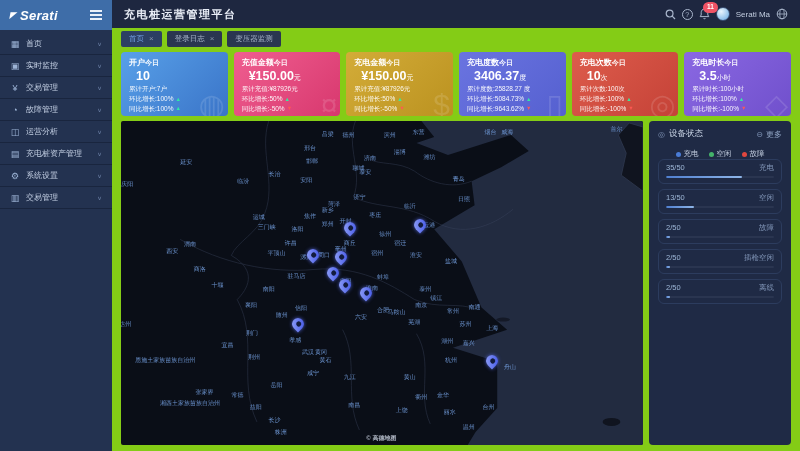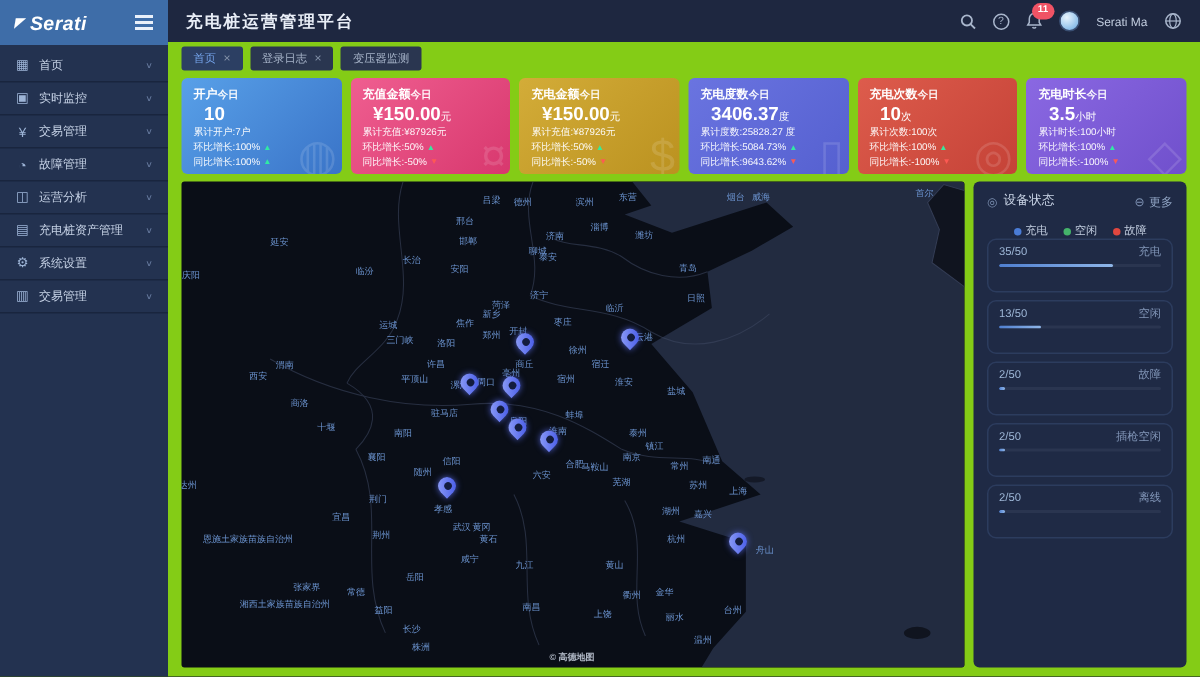--- a/index.html
+++ b/index.html
@@ -14,21 +14,21 @@
 .hamburger{width:12px;height:2px;background:#e9f0fa;box-shadow:0 4px 0 #e9f0fa,0 -4px 0 #e9f0fa;cursor:pointer}
 .menu{flex:1;padding-top:3px}
 .side-item{display:flex;align-items:center;gap:6px;height:22px;padding:0 10px;border-bottom:1px solid rgba(8,14,28,.35);color:#c6d2e6;font-size:8px;cursor:pointer}
 .side-icon{width:10px;text-align:center;color:#9db4d6;font-size:9px}
 .side-label{flex:1;white-space:nowrap;overflow:hidden}
 .chev{color:#64789c;font-size:7px;transform:scaleY(.8)}
 
 .main{flex:1;display:flex;flex-direction:column;background:#84cc16;min-width:0}
 .topbar{height:28px;background:#1e2740;display:flex;align-items:center;justify-content:space-between;padding:0 12px}
 .page-title{color:#e8edf6;font-size:11px;font-weight:bold;letter-spacing:1.5px}
-.top-actions{display:flex;align-items:center;gap:11px}
+.top-actions{display:flex;align-items:center;gap:6px}
 .icon-btn{position:relative;display:flex;align-items:center;cursor:pointer}
 .icon-btn svg{display:block}
 .help-circle{width:11px;height:11px;border:1px solid #a9b6cc;border-radius:50%;color:#a9b6cc;font-size:7px;display:flex;align-items:center;justify-content:center}
 .badge{position:absolute;top:-6px;right:-8px;background:#f05365;color:#fff;font-size:6.5px;line-height:1;padding:2px 4px;border-radius:7px;font-weight:bold}
 .avatar{width:14px;height:14px;border-radius:50%;background:radial-gradient(circle at 35% 30%,#e8f4fd,#8fc0ea 70%,#5d93c9);border:1px solid #3a4f73}
 .user-name{color:#c2cddf;font-size:8px}
 
 .tabbar{height:22px;display:flex;align-items:center;gap:5px;padding:0 9px}
 .tab{background:#2a3650;color:#a7b4c9;font-size:7.5px;padding:3px 8px;border-radius:2px;display:flex;align-items:center;gap:5px;cursor:pointer;white-space:nowrap}
 .tab.active{background:#2c3f63;color:#74a3ea}
@@ -61,21 +61,21 @@
 .panel-title{color:#c9d4e6;font-size:8.5px}
 .more{display:flex;align-items:center;gap:3px;color:#8fa3c2;font-size:8px;cursor:pointer}
 .legend{display:flex;justify-content:center;gap:10px;margin-top:9px}
 .legend-item{display:flex;align-items:center;gap:3px;font-size:7.5px;color:#c2cddf;cursor:pointer}
 .dot{width:5px;height:5px;border-radius:50%}
 .donut-wrap{display:flex;justify-content:center;margin:11px 0 10px}
 .donut{width:92px;height:92px;border-radius:50%;position:relative;cursor:pointer}
 .donut::after{content:"";position:absolute;inset:13px;background:#1f2a45;border-radius:50%}
 .donut-total{position:absolute;inset:0;display:flex;align-items:center;justify-content:center;color:#a9bdd6;font-size:19px;letter-spacing:1px;z-index:2}
 .rows{display:flex;flex-direction:column;gap:5px}
-.status-row{border:1px solid #2c3c5e;border-radius:6px;padding:3px 7px 16px}
+.status-row{border:1px solid #2c3c5e;border-radius:6px;padding:3px 7px 5px}
 .row-top{display:flex;justify-content:space-between;font-size:7.5px}
 .row-count{color:#9db6d6}
 .row-label{color:#8296b8}
 .row-track{height:2px;background:#2a3550;border-radius:1px;margin-top:3px;overflow:hidden}
 .row-fill{height:100%;background:linear-gradient(90deg,#4f7fd0,#8fb6e8);border-radius:1px}
 </style>
 </head>
 <body>
 
 <div class="app">

